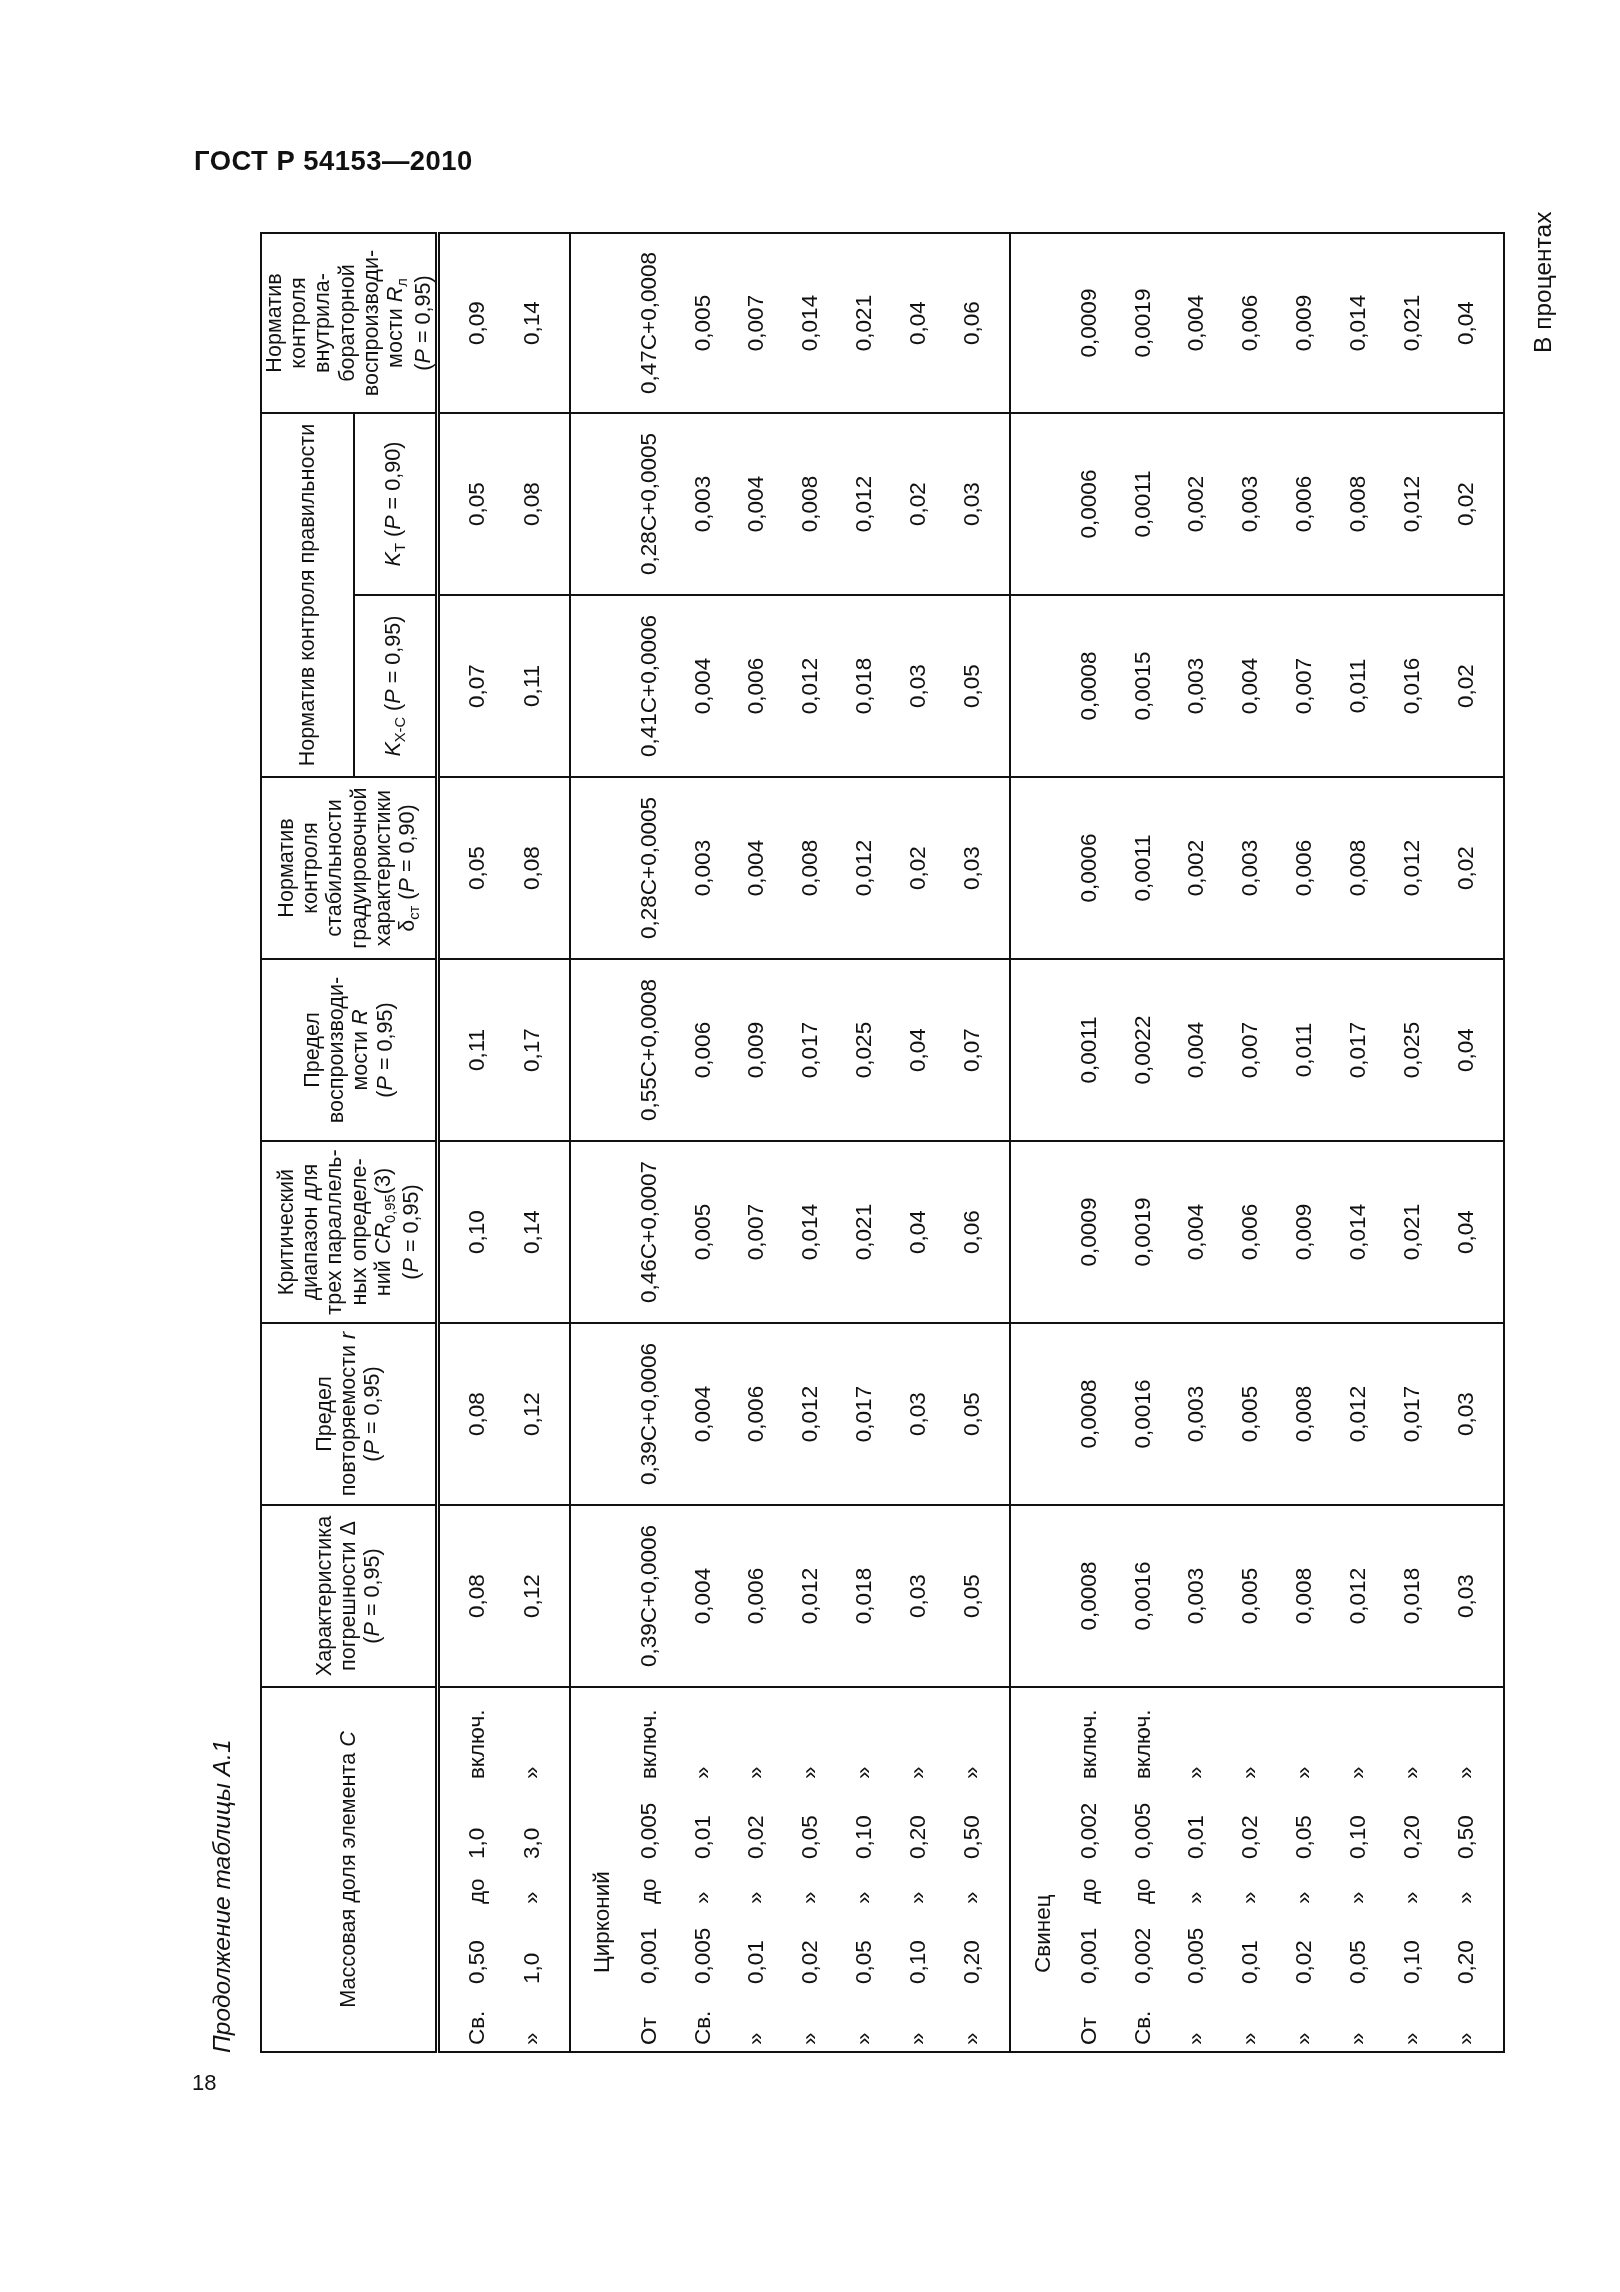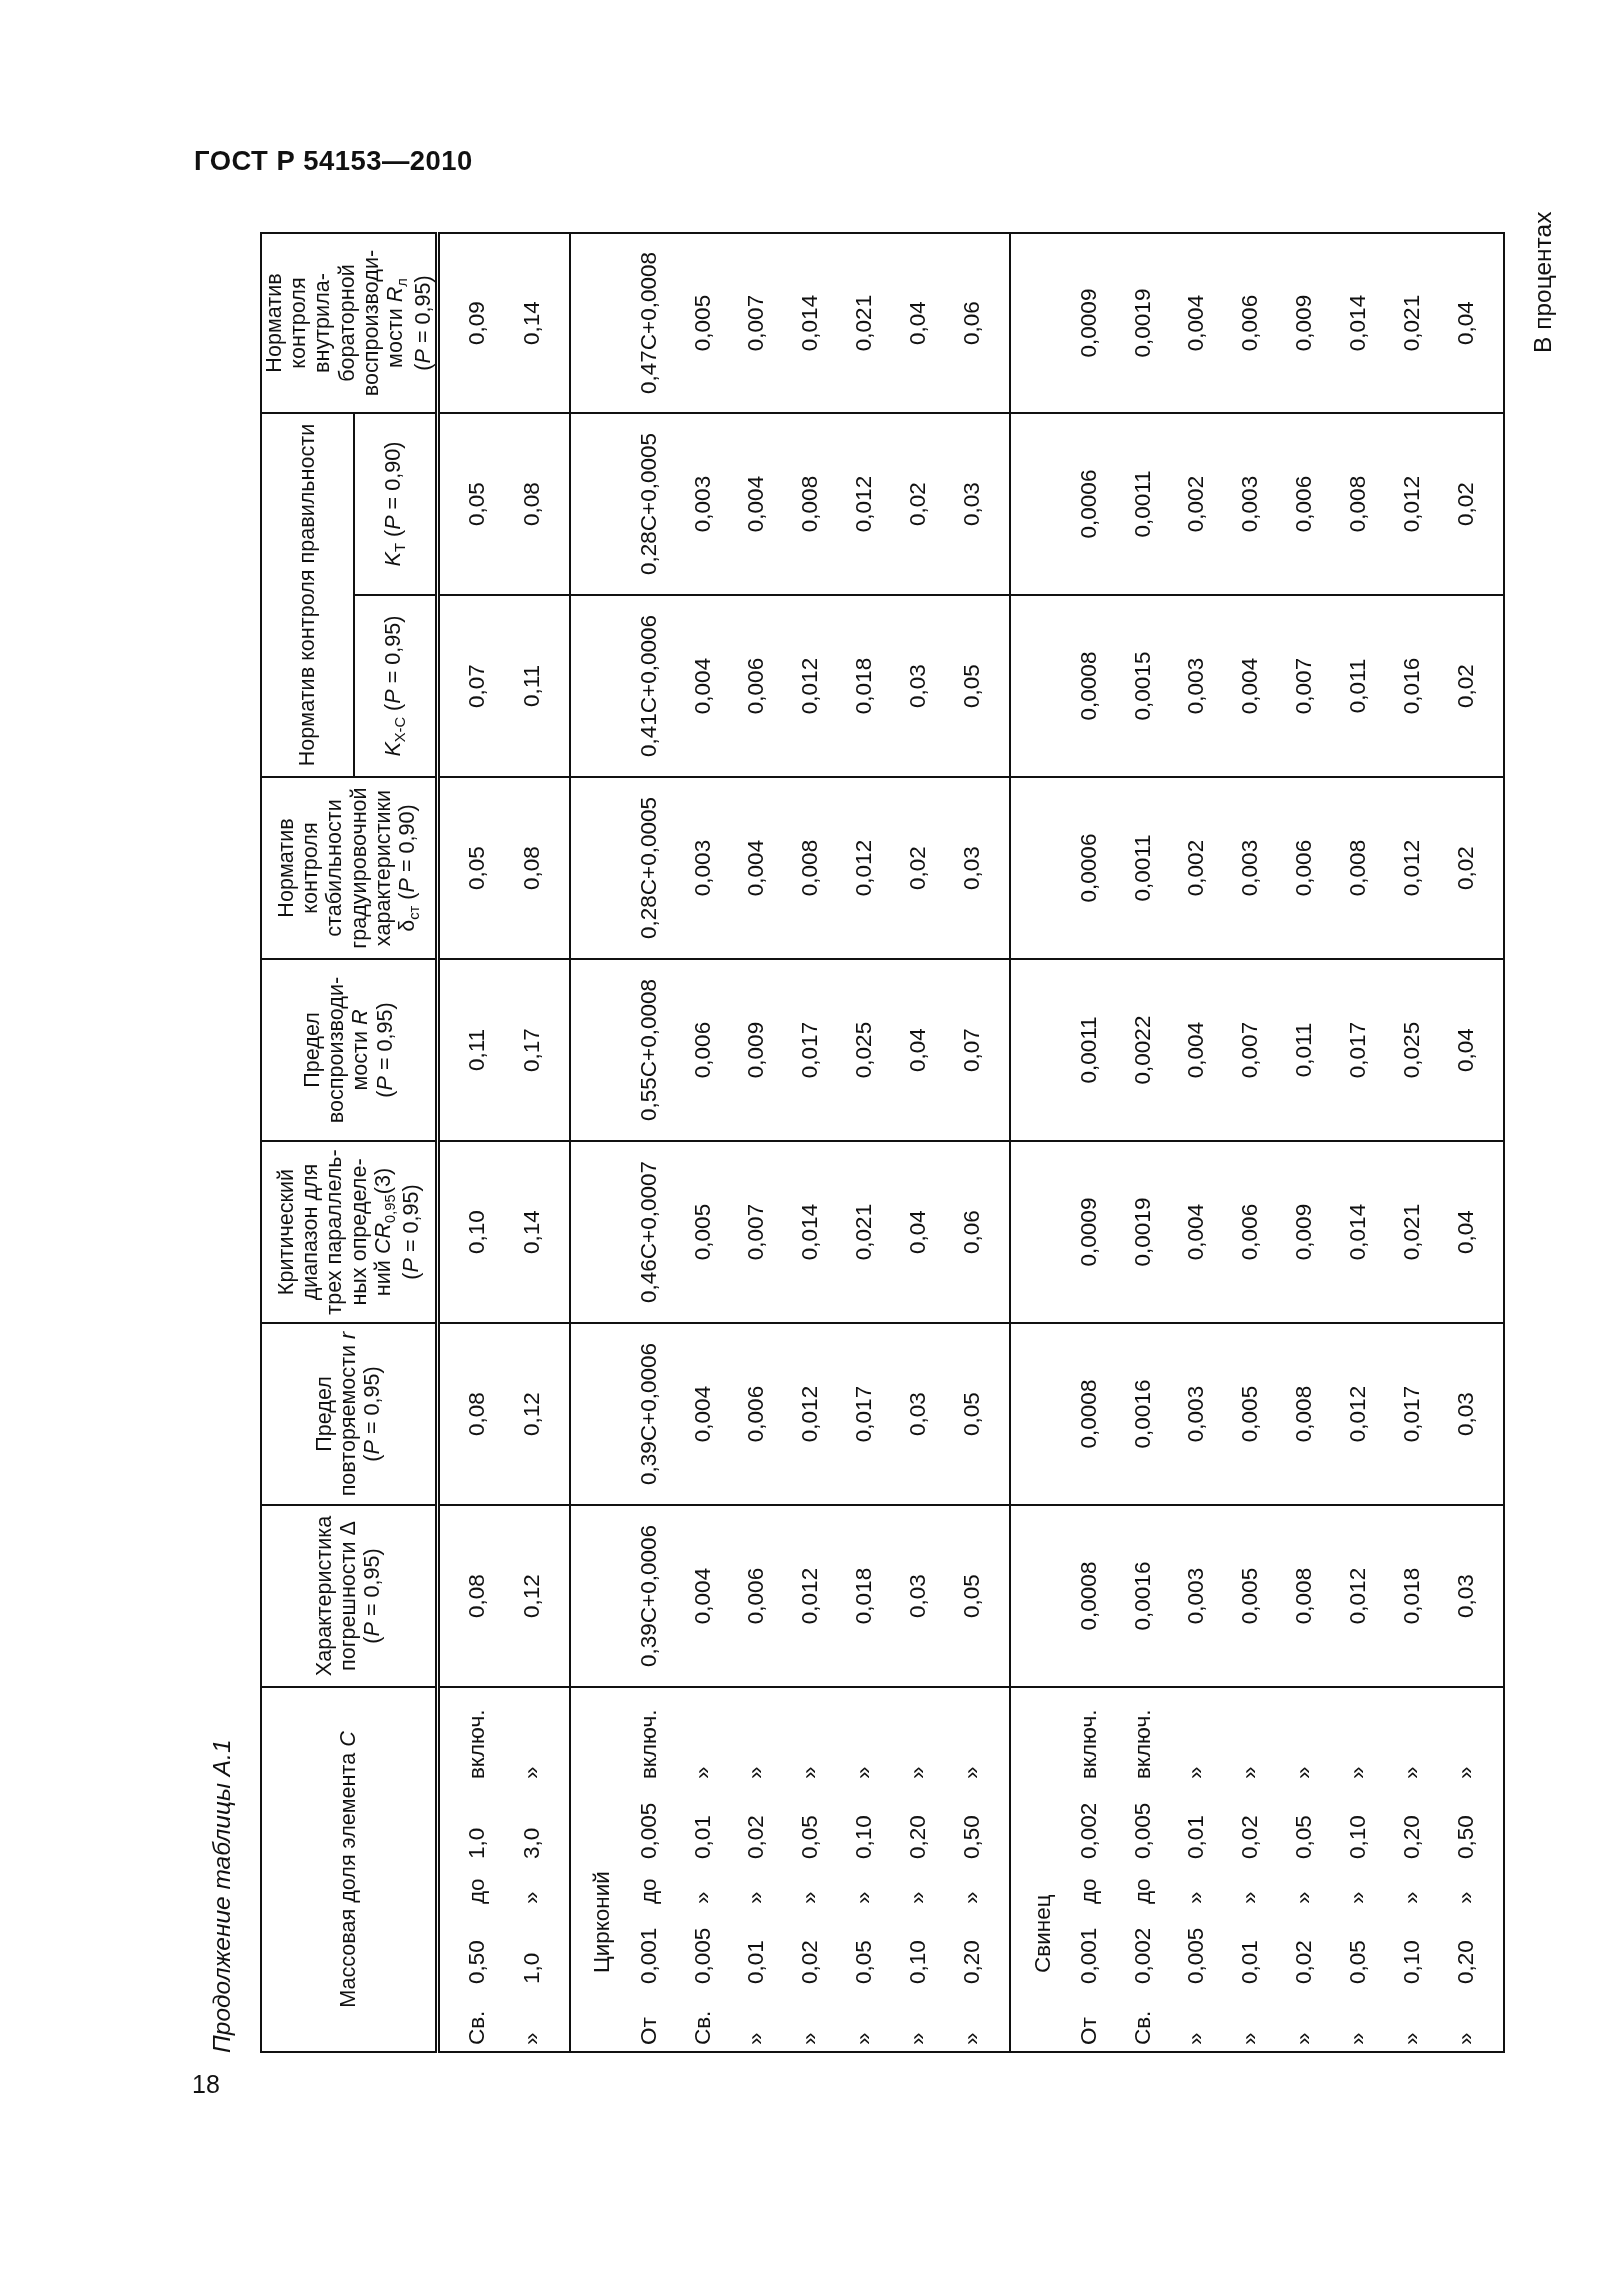--- a/index.html
+++ b/index.html
@@ -21,21 +21,21 @@
       top: 145px;
       font-size: 27.4px;
       font-weight: bold;
       letter-spacing: 0.5px;
       text-align: right;
     }
     .page-number {
       position: absolute;
       left: 192px;
       top: 2070px;
-      font-size: 25px;
+      font-size: 22px;
     }
     .continuation {
       position: absolute;
       left: 208px;
       top: 2053px;
       transform-origin: 0 0;
       transform: rotate(-90deg);
       font-size: 24.5px;
       font-style: italic;
       white-space: nowrap;

